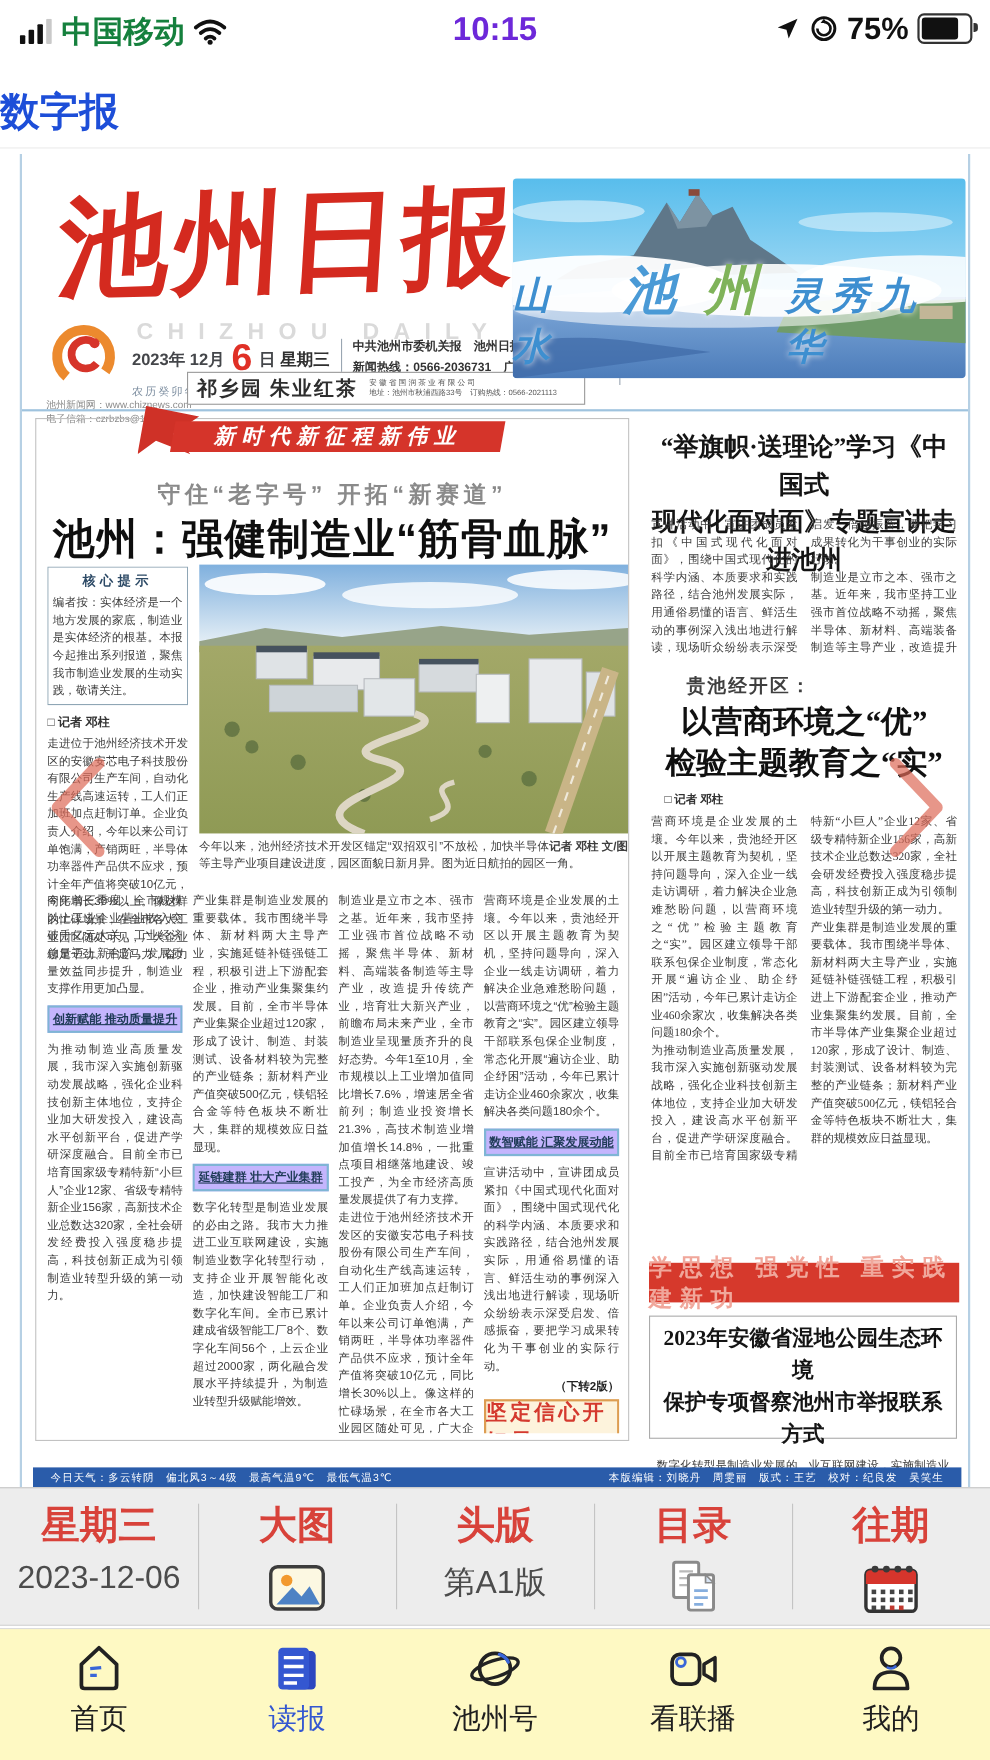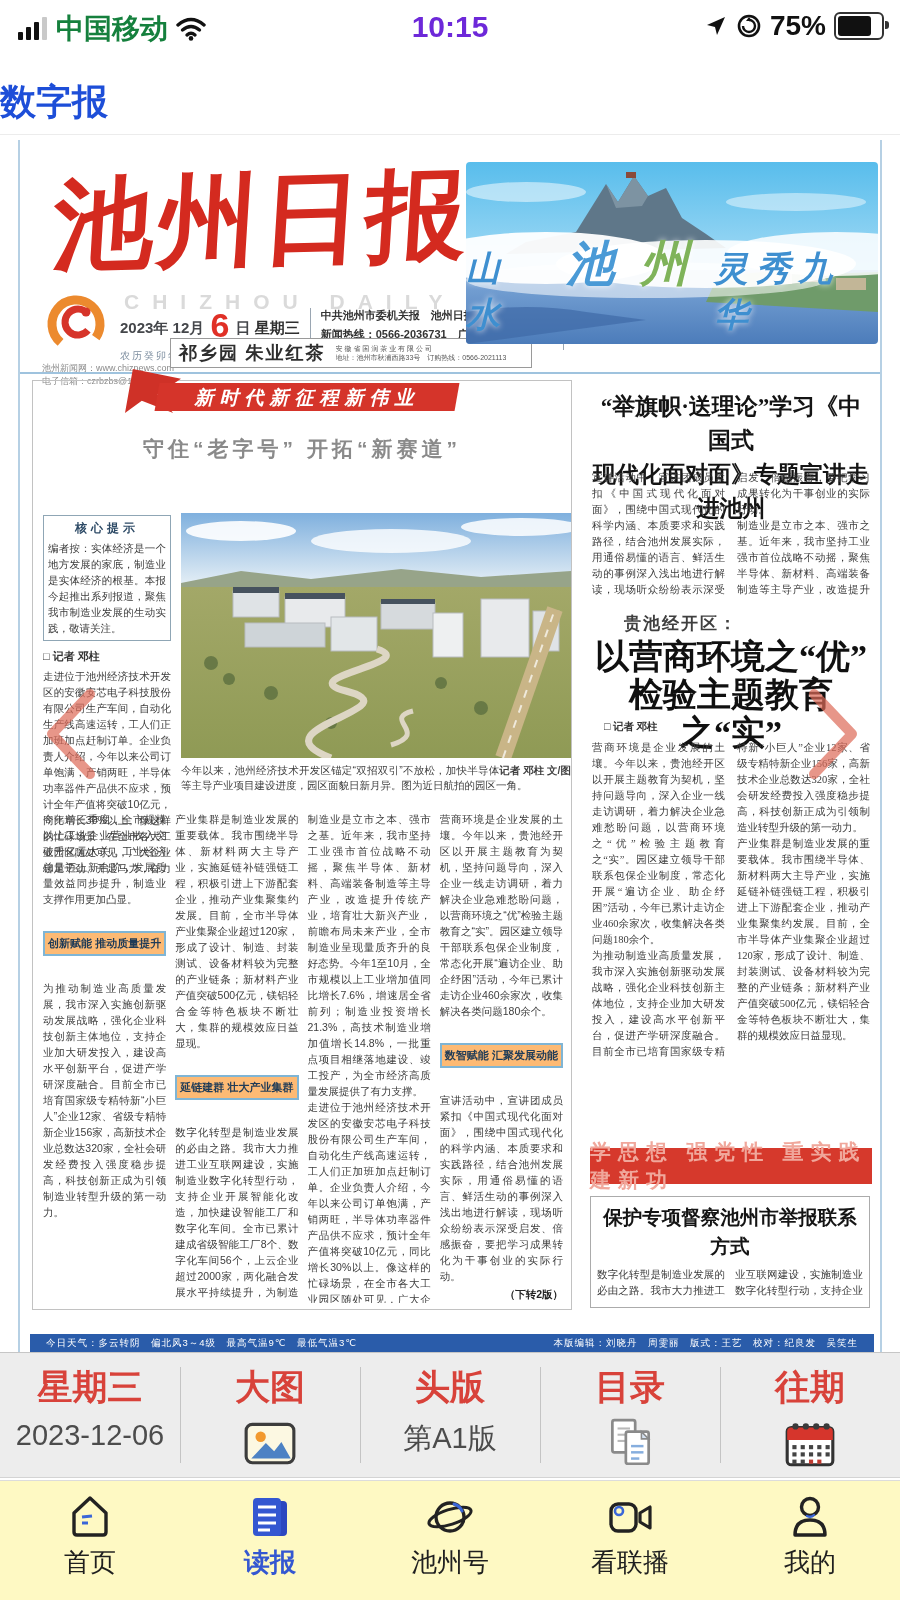--- a/index.html
+++ b/index.html
@@ -71,34 +71,34 @@
   .notebox{border:1px solid #8fa6b5;padding:4px;box-sizing:border-box;}
   .notelabel{text-align:center;font-size:12px;font-weight:800;color:#2d4a66;letter-spacing:4px;margin-bottom:3px;}
   .tinytext{font-size:10.5px;line-height:16px;color:#3c3c3c;text-align:justify;filter:blur(.45px);}
   .byline{font-size:11px;font-weight:700;color:#333;margin:8px 0 4px 0;}
   .mainphoto{position:absolute;left:148px;top:132px;width:390px;height:245px;overflow:hidden;}
   .photocap{position:absolute;left:148px;top:382px;width:390px;height:40px;overflow:hidden;
     font-size:10.5px;line-height:15px;color:#3f3f3f;text-align:justify;filter:blur(.4px);}
   .photocap b{float:right;}
   .ncols{position:absolute;left:10px;top:430px;width:520px;height:492px;display:flex;gap:9px;}
   .ncol{flex:1;height:100%;overflow:hidden;display:flex;flex-direction:column;}
-  .subhead{border:2px solid #7fb5d5;margin:24px 0;padding:3px 2px;text-align:center;
-    font-size:11px;font-weight:800;color:#1f3b57;white-space:nowrap;background:#fdba74;}
+  .subhead{border:2px solid #7fb5d5;margin:7px 0;padding:3px 2px;text-align:center;
+    font-size:11px;font-weight:800;color:#1f3b57;white-space:nowrap;background:#c4b5fd;text-decoration:underline;}
   .jumpline{text-align:right;font-size:10.5px;font-weight:800;color:#222;margin:4px 0;}
   .promobox{margin-top:auto;border:2px solid #dd9d52;background:#fdf3dc;height:46px;display:flex;
     align-items:center;justify-content:center;}
   .promobox span{font-size:19px;font-weight:900;color:#d4392e;letter-spacing:3px;font-family:"Liberation Serif",serif;}
 
   
   .rzone{position:absolute;left:570px;top:240px;width:282px;height:930px;}
   .headlineA{position:absolute;left:0;top:10px;width:100%;text-align:center;font-size:23px;font-weight:900;
     line-height:34px;color:#141414;}
   .textA{position:absolute;left:2px;top:90px;width:278px;height:130px;column-count:2;column-gap:12px;overflow:hidden;}
   .kickerB{position:absolute;left:34px;top:232px;font-size:17px;font-weight:700;color:#3f3f3f;letter-spacing:2px;}
-  .headlineB{position:absolute;left:0;top:258px;width:100%;text-align:center;font-size:34px;font-weight:900;
+  .headlineB{position:absolute;left:0;top:258px;width:100%;text-align:center;font-size:28px;font-weight:900;
     line-height:38px;color:#101010;}
   .bylineB{position:absolute;left:14px;top:340px;font-size:10.5px;font-weight:700;color:#333;}
   .textB{position:absolute;left:2px;top:360px;width:278px;height:398px;column-count:2;column-gap:12px;overflow:hidden;}
   .slogan{position:absolute;left:0;top:768px;width:282px;height:36px;background:#d6392c;display:flex;
     align-items:center;justify-content:center;}
   .slogan span{color:#f0a79b;font-size:21px;font-weight:900;letter-spacing:7px;font-family:"Liberation Serif",serif;}
   .boxC{position:absolute;left:0;top:816px;width:280px;height:112px;border:1px solid #ababab;box-sizing:border-box;padding:6px 6px 0 6px;}
   .headlineC{text-align:center;font-size:19.5px;font-weight:900;line-height:29px;color:#141414;}
   .textC{margin-top:6px;height:40px;column-count:2;column-gap:10px;overflow:hidden;}
 
@@ -118,21 +118,21 @@
   .navcell + .navcell::before{content:"";position:absolute;left:0;top:14px;bottom:14px;width:1px;background:#c4c4c4;}
   .navlabel{font-size:35px;font-weight:700;color:#d8423a;line-height:44px;}
   .navvalue{font-size:29px;color:#4c4c4c;margin-top:10px;}
   .navicon{margin-top:6px;width:56px;height:56px;}
 
   
   .tabbar{position:absolute;left:0;top:1480px;width:900px;height:120px;background:#fef9c3;border-top:1px solid #dcdcdc;
     display:flex;box-sizing:border-box;}
   .tab{flex:1;display:flex;flex-direction:column;align-items:center;justify-content:flex-start;padding-top:10px;}
   .tablabel{font-size:26px;color:#1f1f1f;margin-top:2px;font-weight:500;}
-  .tab.active .tablabel{color:#3457d1;font-weight:700;}
+  .tab.active .tablabel{color:#3457d1;font-weight:400;}
 </style>
 </head>
 <body>
 
 <div class="screen">
 
   <div class="statusbar">
     <div class="sb-left">
       <svg class="abs-none" width="30" height="24" viewBox="0 0 30 24">
         <rect x="0" y="15" width="5" height="8" rx="1" fill="#111"></rect>
@@ -249,20 +249,21 @@
     </div>
 
     <div class="mast-rule"></div>
 
     <div class="lzone">
       <div class="flagdeco"></div>
       <div class="flagbanner">
           <span>新时代新征程新伟业</span>
         </div>
       <div class="kicker">守住“老字号” 开拓“新赛道”</div>
+      <div class="headline1">池州：强健制造业“筋骨血脉”</div>
 
       <div class="notecol">
         <div class="notebox">
           <div class="notelabel">核心提示</div>
           <div class="tinytext">编者按：实体经济是一个地方发展的家底，制造业是实体经济的根基。本报今起推出系列报道，聚焦我市制造业发展的生动实践，敬请关注。</div>
         </div>
         <div class="byline">□ 记者  邓柱</div>
         <div class="tinytext">走进位于池州经济技术开发区的安徽安芯电子科技股份有限公司生产车间，自动化生产线高速运转，工人们正加班加点赶制订单。企业负责人介绍，今年以来公司订单饱满，产销两旺，半导体功率器件产品供不应求，预计全年产值将突破10亿元，同比增长30%以上。像这样的忙碌场景，在全市各大工业园区随处可见，广大企业铆足干劲、开足马力，奋力冲刺全年目标任务。</div>
       </div>
 
@@ -362,20 +363,21 @@
       <div class="textB">
         <div class="tinytext">营商环境是企业发展的土壤。今年以来，贵池经开区以开展主题教育为契机，坚持问题导向，深入企业一线走访调研，着力解决企业急难愁盼问题，以营商环境之“优”检验主题教育之“实”。园区建立领导干部联系包保企业制度，常态化开展“遍访企业、助企纾困”活动，今年已累计走访企业460余家次，收集解决各类问题180余个。</div>
         <div class="tinytext">为推动制造业高质量发展，我市深入实施创新驱动发展战略，强化企业科技创新主体地位，支持企业加大研发投入，建设高水平创新平台，促进产学研深度融合。目前全市已培育国家级专精特新“小巨人”企业12家、省级专精特新企业156家，高新技术企业总数达320家，全社会研发经费投入强度稳步提高，科技创新正成为引领制造业转型升级的第一动力。</div>
         <div class="tinytext">产业集群是制造业发展的重要载体。我市围绕半导体、新材料两大主导产业，实施延链补链强链工程，积极引进上下游配套企业，推动产业集聚集约发展。目前，全市半导体产业集聚企业超过120家，形成了设计、制造、封装测试、设备材料较为完整的产业链条；新材料产业产值突破500亿元，镁铝轻合金等特色板块不断壮大，集群的规模效应日益显现。</div>
       </div>
       <div class="slogan">
         <span>学思想 强党性 重实践 建新功</span>
       </div>
       <div class="boxC">
         <div class="headlineC">
+          <div>2023年安徽省湿地公园生态环境</div>
           <div>保护专项督察池州市举报联系方式</div>
         </div>
         <div class="textC">
           <div class="tinytext">数字化转型是制造业发展的必由之路。我市大力推进工业互联网建设，实施制造业数字化转型行动，支持企业开展智能化改造，加快建设智能工厂和数字化车间。全市已累计建成省级智能工厂8个、数字化车间56个，上云企业超过2000家，两化融合发展水平持续提升，为制造业转型升级赋能增效。</div>
         </div>
       </div>
     </div>
 
     <svg class="chev prev" viewBox="0 0 64 92">
       <polyline points="50,6 12,46 50,86" fill="none" stroke="#dd6a58" stroke-width="10" stroke-linecap="round" stroke-linejoin="round"></polyline>

